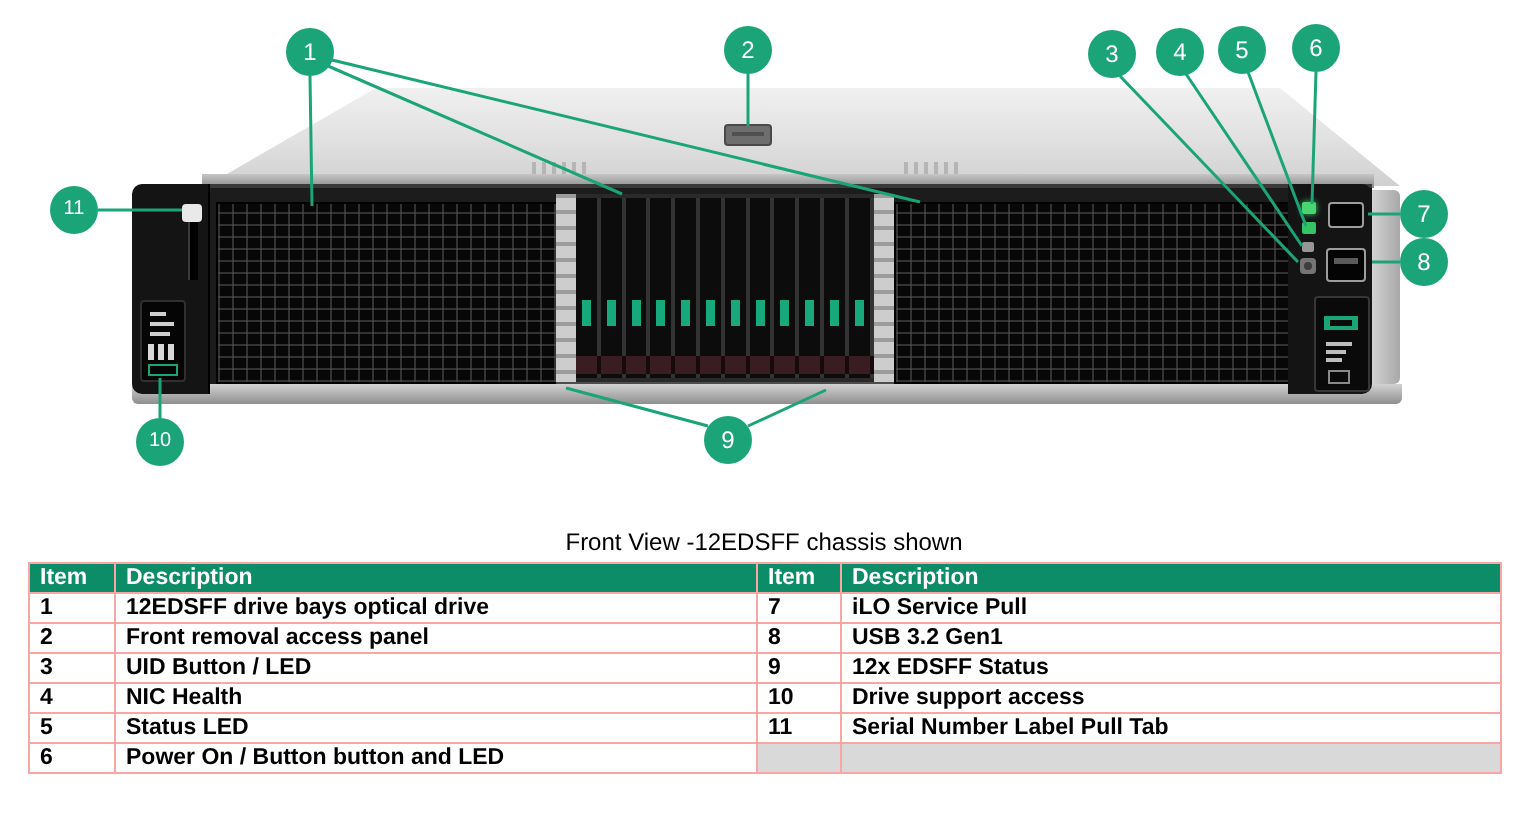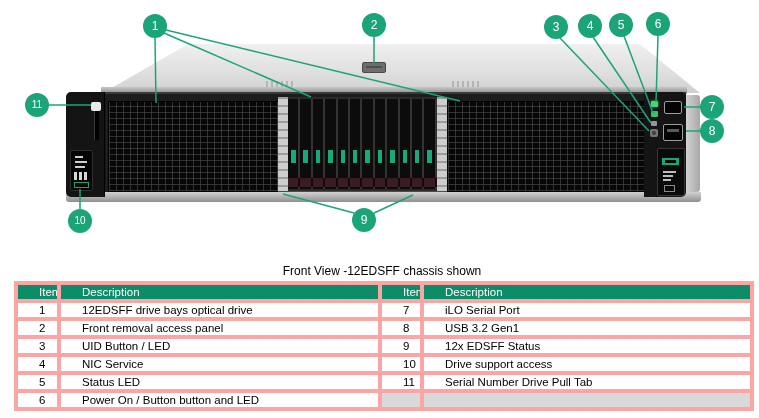--- a/index.html
+++ b/index.html
@@ -87,22 +87,22 @@
   
   .lines-svg{position:absolute;left:0;top:0;width:759px;height:260px;z-index:10;pointer-events:none;}
   .callout{position:absolute;width:24px;height:24px;border-radius:50%;background:var(--green);
     color:#fff;display:flex;align-items:center;justify-content:center;font-size:12px;
     transform:translate(-50%,-50%);z-index:11;line-height:1;}
   .callout.small{font-size:10px;}
 
   
   .caption{width:736px;margin:4px 0 3px 14px;text-align:center;font-size:12px;color:#000;}
   table.spec{border-collapse:collapse;margin-left:14px;width:736px;table-layout:fixed;font-size:11.5px;color:#000;}
-  table.spec th,table.spec td{border:4px solid #fca5a5;height:14px;padding:0 2px 0 21px;
-    overflow:hidden;white-space:nowrap;text-align:left;font-weight:normal;line-height:13px;}
+  table.spec th,table.spec td{border:1px solid #fca5a5;height:14px;padding:0 2px 0 5px;
+    overflow:hidden;white-space:nowrap;text-align:left;font-weight:bold;line-height:13px;}
   table.spec th{background:var(--header-green);color:#fff;}
   col.c-item1{width:43px;} col.c-desc1{width:321px;} col.c-item2{width:42px;} col.c-desc2{width:330px;}
   td.empty{background:var(--empty-gray);}
 </style>
 </head>
 <body>
 
 <div class="figure">
   <div class="lid"></div>
   <div class="lid-lip"></div>
@@ -199,45 +199,45 @@
       <th>Description</th>
       <th>Item</th>
       <th>Description</th>
     </tr>
   </thead>
   <tbody id="spec-body">
       <tr>
         <td>1</td>
         <td>12EDSFF drive bays optical drive</td>
         <td>7</td>
-        <td>iLO Serial Port</td>
+        <td>iLO Service Pull</td>
       </tr>
       <tr>
         <td>2</td>
         <td>Front removal access panel</td>
         <td>8</td>
         <td>USB 3.2 Gen1</td>
       </tr>
       <tr>
         <td>3</td>
         <td>UID Button / LED</td>
         <td>9</td>
         <td>12x EDSFF Status</td>
       </tr>
       <tr>
         <td>4</td>
-        <td>NIC Service</td>
+        <td>NIC Health</td>
         <td>10</td>
         <td>Drive support access</td>
       </tr>
       <tr>
         <td>5</td>
         <td>Status LED</td>
         <td>11</td>
-        <td>Serial Number Drive Pull Tab</td>
+        <td>Serial Number Label Pull Tab</td>
       </tr>
       <tr>
         <td>6</td>
         <td>Power On / Button button and LED</td>
         <td class="empty"></td>
         <td class="empty"></td>
       </tr>
     </tbody>
 </table>
 

